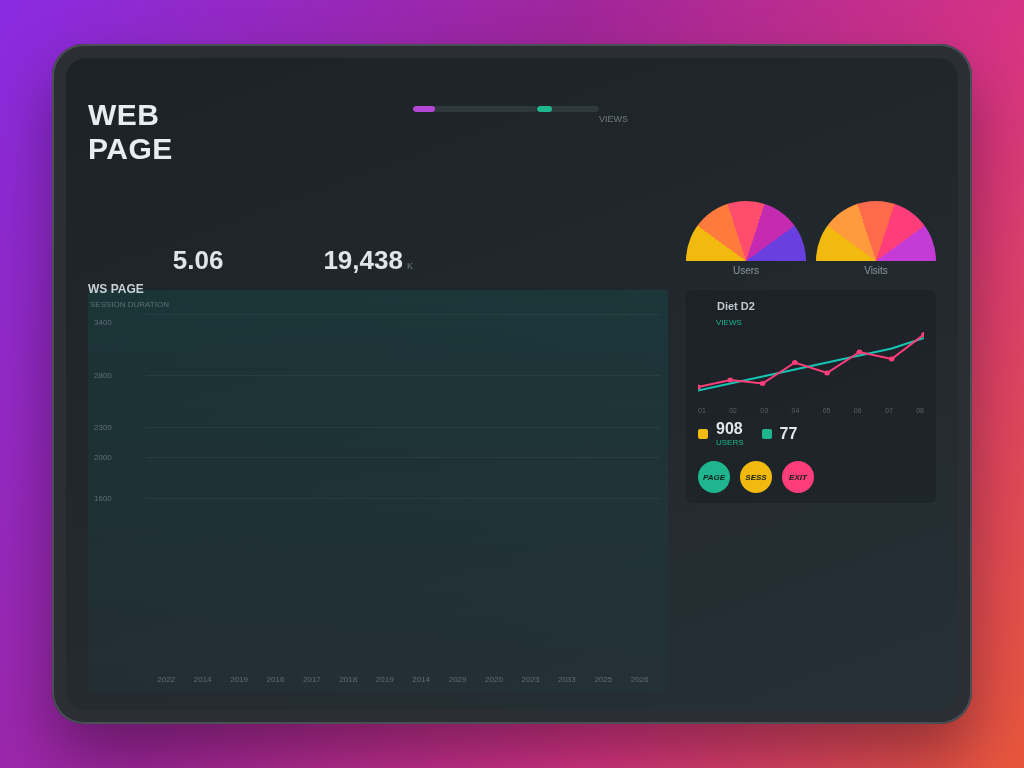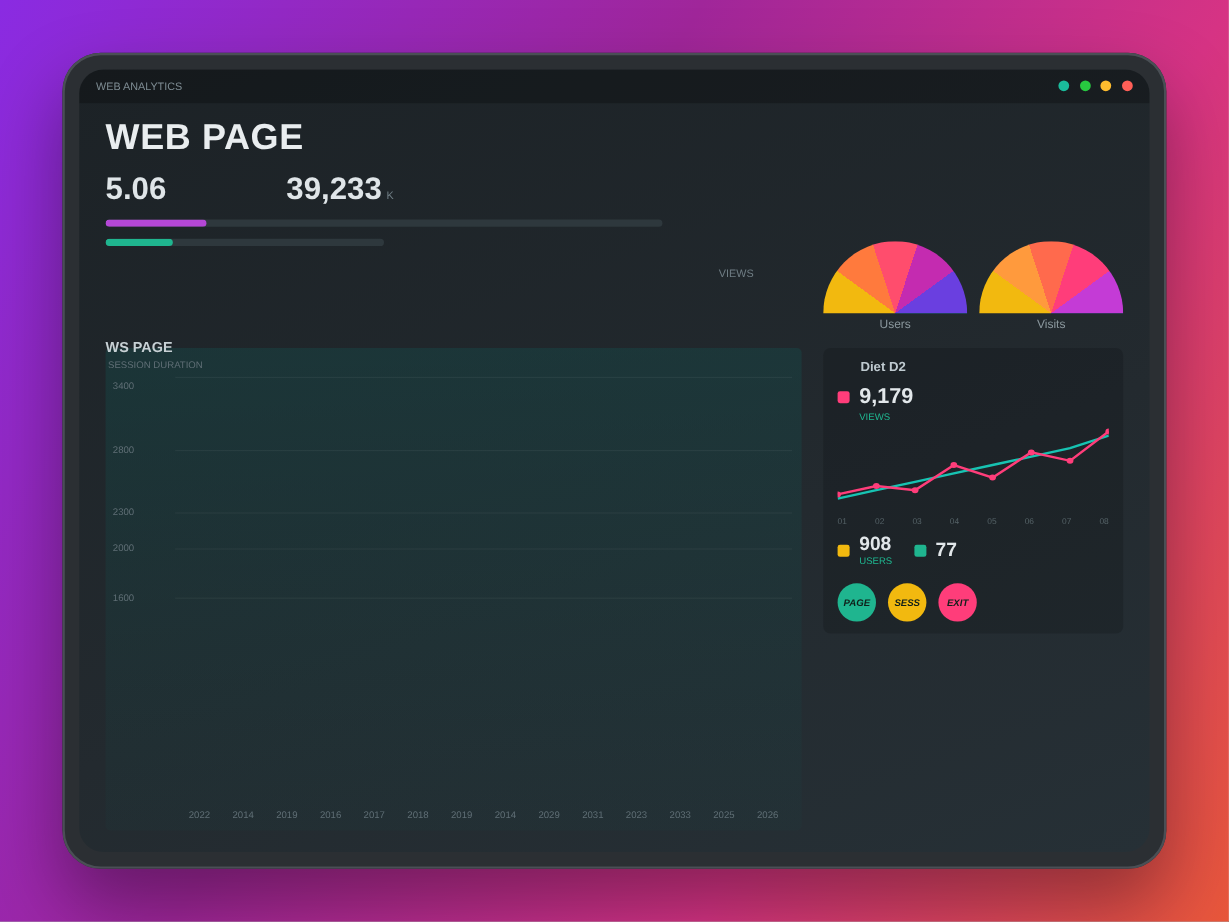--- a/index.html
+++ b/index.html
@@ -22,21 +22,21 @@
   .topbar {
     height: 28px; display: flex; align-items: center; padding: 0 14px;
     justify-content: space-between; font-size: 9px; color: #7e8c93;
     background: rgba(0,0,0,.25);
   }
   .dot { width: 9px; height: 9px; border-radius: 50%; display:inline-block; margin-left:6px; }
   .dot.red{background:#ff5f57}.dot.orange{background:#febc2e}.dot.green{background:#28c840}
   .dot.teal{background:#1abc9c}
   .content { position:absolute; inset:28px 0 0 0; padding: 10px 22px 18px 22px; display:grid;
     grid-template-columns: 1fr 250px; grid-template-rows: 180px 1fr; gap: 14px 18px; }
-  .hdr { grid-column:1; display:flex; flex-direction:column; }
+  .hdr { grid-column:1; display:flex; flex-direction:row; }
   .title { font-size: 30px; font-weight:600; color:#e9edef; letter-spacing:.5px; margin:2px 0 10px; }
   .stats { display:flex; gap:100px; align-items:flex-end; }
   .stat-num { font-size:26px; font-weight:600; color:#dfe5e8; }
   .sub { font-size:9px; color:#6f7d84; margin-left:4px; }
   .bar-track { height:6px; border-radius:3px; background:#2e383d; margin-top:10px; width:80%; position:relative; overflow:hidden; }
   .bar-fill { height:100%; border-radius:3px; }
   .gauges { grid-column:2; grid-row:1; display:flex; gap:10px; align-items:flex-end; }
   .gauge-box { flex:1; text-align:center; }
   .gauge-label { font-size:10px; color:#8a979d; margin-top:4px; }
   .gauge { position:relative; aspect-ratio:2/1; overflow:hidden; }
@@ -69,40 +69,31 @@
   .chips { display:flex; gap:10px; margin-top:10px; }
   .chip { width:32px; height:32px; border-radius:50%; display:flex; align-items:center; justify-content:center;
     font-size:8px; font-weight:600; color:#10201a;font-style:italic; }
 </style>
 </head>
 <body>
 
 <div class="tablet">
   <div class="screen">
 
-    <div class="topbar">
-      <div>WEB ANALYTICS</div>
-      <div>
-        <span class="dot teal"></span>
-        <span class="dot green"></span>
-        <span class="dot orange"></span>
-        <span class="dot red"></span>
-      </div>
-    </div>
 
     <div class="content">
 
       <div class="hdr">
         <div class="title">WEB PAGE</div>
         <div class="stats">
           <div>
             <span class="stat-num">5.06</span>
           </div>
           <div>
-            <span class="stat-num">39,233</span><span class="sub">K</span>
+            <span class="stat-num">19,438</span><span class="sub">K</span>
           </div>
         </div>
         <div class="bar-track">
           <div class="bar-fill" id="pA" style="width: 18%; background: rgb(180, 71, 214);"></div>
         </div>
         <div class="bar-track" style="width:40%">
           <div class="bar-fill" id="pB" style="width: 24%; background: rgb(31, 181, 143);"></div>
         </div>
         <div class="sub" style="margin-top:18px; margin-left:auto; margin-right:40px;">VIEWS</div>
       </div>
@@ -187,45 +178,41 @@
         <div class="xlabels" id="xlabs">
             <div class="xlab">2022</div>
             <div class="xlab">2014</div>
             <div class="xlab">2019</div>
             <div class="xlab">2016</div>
             <div class="xlab">2017</div>
             <div class="xlab">2018</div>
             <div class="xlab">2019</div>
             <div class="xlab">2014</div>
             <div class="xlab">2029</div>
-            <div class="xlab">2031</div>
+            <div class="xlab">2020</div>
             <div class="xlab">2023</div>
             <div class="xlab">2033</div>
             <div class="xlab">2025</div>
             <div class="xlab">2026</div>
           </div>
       <div class="gridline" style="top: 24px;"></div>
           <div class="ylab" style="top: 32px;">3400</div>
           <div class="gridline" style="top: 85.4118px;"></div>
           <div class="ylab" style="top: 85.4118px;">2800</div>
           <div class="gridline" style="top: 136.588px;"></div>
           <div class="ylab" style="top: 136.588px;">2300</div>
           <div class="gridline" style="top: 167.294px;"></div>
           <div class="ylab" style="top: 167.294px;">2000</div>
           <div class="gridline" style="top: 208.235px;"></div>
           <div class="ylab" style="top: 208.235px;">1600</div>
         </div>
 
       <div class="side">
         <div class="card">
           <div class="card-h">Diet D2</div>
-          <div class="kv">
-            <span class="sw" id="swA" style="background: rgb(255, 61, 122);"></span>
-            <span class="v">9,179</span>
-          </div>
           <div class="kv" style="margin-top:-2px">
               <span style="width:10px"></span>
             <span class="t">VIEWS</span>
           </div>
 
           <div class="spark">
             <svg viewBox="0 0 200 70" preserveAspectRatio="none" id="spark">
                 <path d="M0,59.5 L28.57142857142857,52.5 L57.14285714285714,45.5 L85.71428571428571,38.5 L114.28571428571428,31.5 L142.85714285714286,24.5 L171.42857142857142,17.5 L200,7" fill="none" stroke="#17c3b2" stroke-width="2"></path>
                 <path d="M0,56 L28.57142857142857,49 L57.14285714285714,52.5 L85.71428571428571,31.5 L114.28571428571428,42 L142.85714285714286,21 L171.42857142857142,28 L200,3.5" fill="none" stroke="#ff3d7a" stroke-width="2"></path>
                 <circle cx="0" cy="56" r="2.5" fill="#ff3d7a"></circle>

